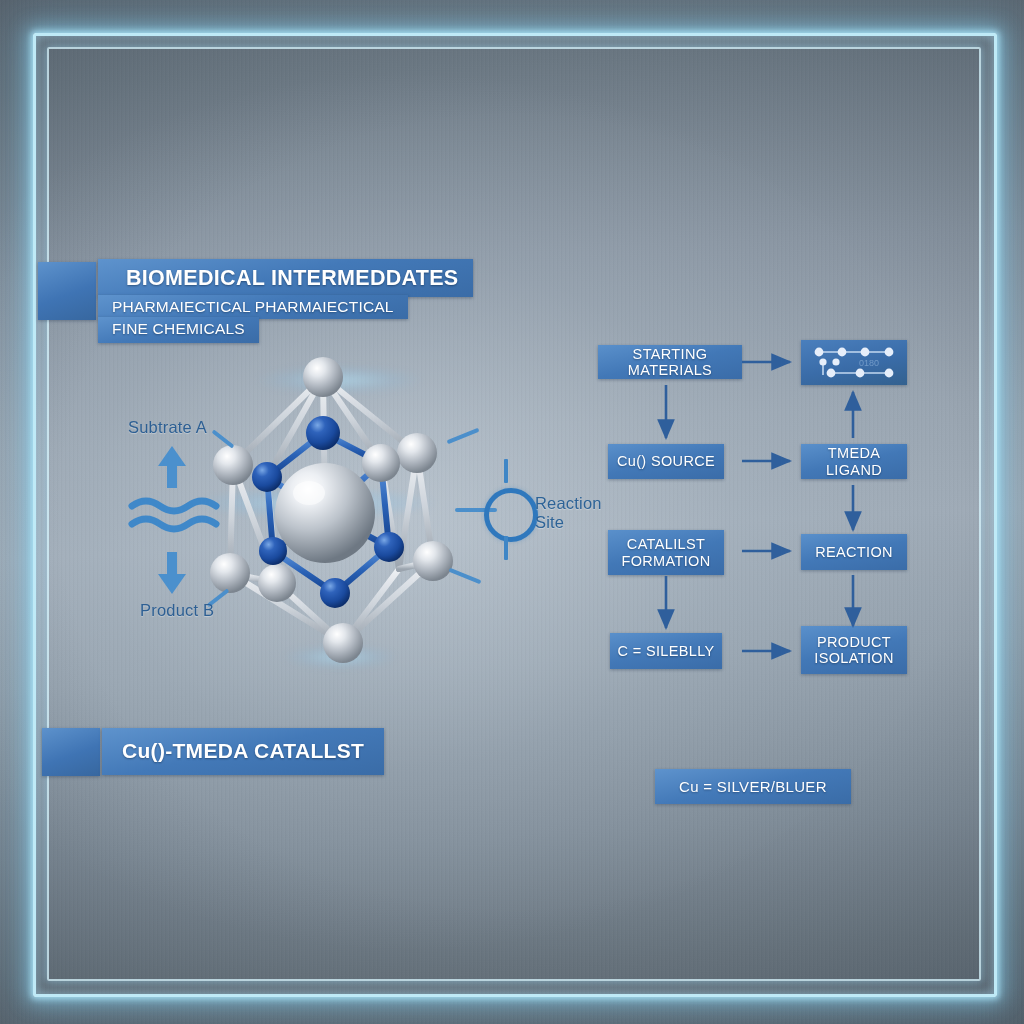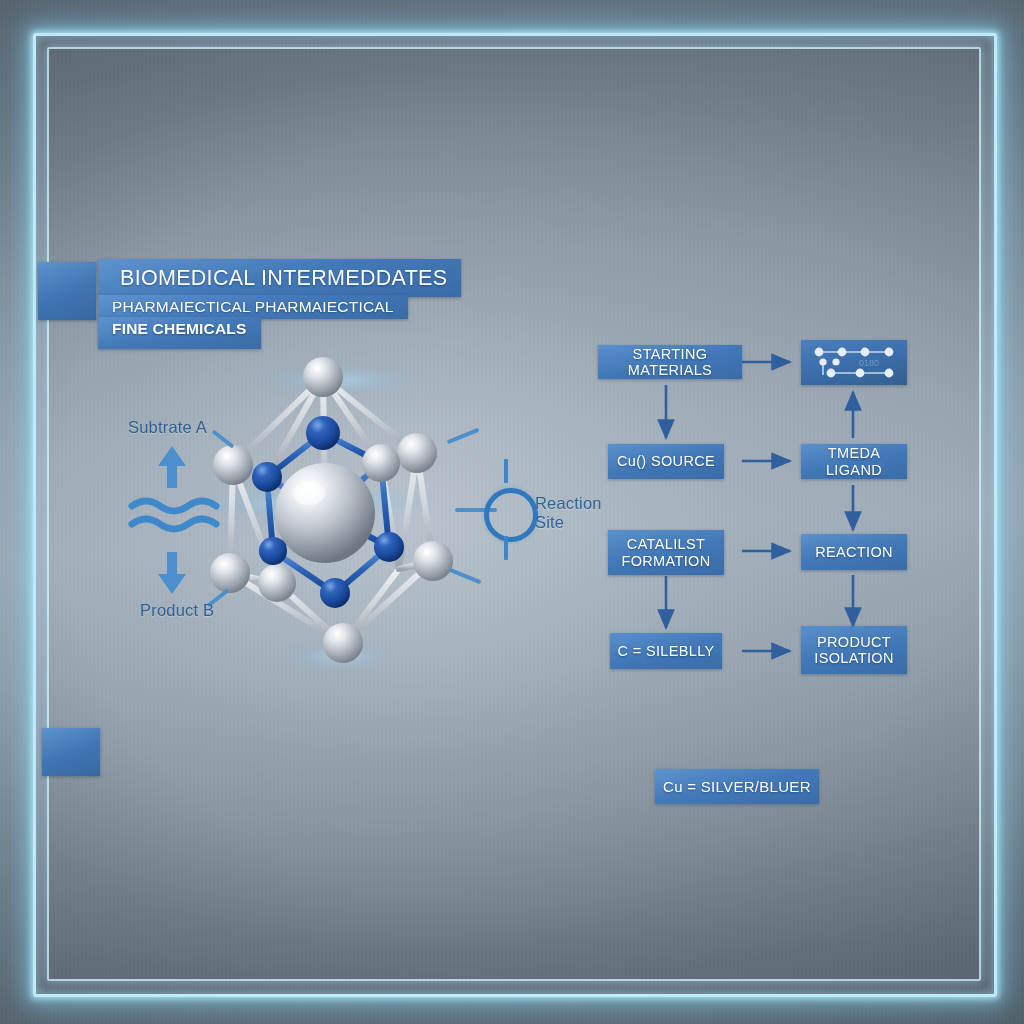--- a/index.html
+++ b/index.html
@@ -53,41 +53,41 @@
     box-shadow:0 1px 3px rgba(20,40,70,.35);
     z-index:6;
   }
   .title-stack{position:absolute;left:98px;top:259px;z-index:6;}
   .tbar{
     background:linear-gradient(168deg,#5e93cd 0%,#4379b8 48%,#3a6ca7 100%);
     color:#ffffff;display:inline-block;white-space:nowrap;
     box-shadow:0 1px 3px rgba(18,38,66,.35);
     text-shadow:0 1px 2px rgba(12,30,55,.45);
   }
-  .tbar.l1{font-size:21.5px;font-weight:normal;letter-spacing:.3px;padding:7px 14px 6px 22px;}
+  .tbar.l1{font-size:21.5px;font-weight:bold;letter-spacing:.3px;padding:7px 14px 6px 28px;}
   .tbar.l2{font-size:15.5px;font-weight:normal;letter-spacing:.2px;padding:3px 14px 3px 14px;margin-top:-2px;}
-  .tbar.l3{font-size:15.5px;font-weight:bold;letter-spacing:.2px;padding:3px 14px 11px 14px;margin-top:-2px;text-align:center;}
+  .tbar.l3{font-size:15.5px;font-weight:normal;letter-spacing:.2px;padding:3px 14px 5px 14px;margin-top:-2px;text-align:center;}
 
   
   .cap-accent{
     position:absolute;left:42px;top:728px;width:58px;height:48px;
     background:linear-gradient(160deg,#5d92cc 0%,#3f74b4 55%,#37679f 100%);
     box-shadow:0 1px 3px rgba(20,40,70,.35);z-index:6;
   }
   .cap-bar{
     position:absolute;left:102px;top:728px;padding:11px 20px 12px 20px;
     background:linear-gradient(168deg,#5e93cd 0%,#4379b8 48%,#3a6ca7 100%);
     color:#fff;font-size:21px;font-weight:bold;letter-spacing:.3px;white-space:nowrap;
     text-shadow:0 1px 2px rgba(12,30,55,.45);
     box-shadow:0 1px 3px rgba(18,38,66,.35);z-index:6;
   }
 
   
   .legend{
-    position:absolute;left:655px;top:769px;padding:9px 8px;
+    position:absolute;left:655px;top:769px;padding:9px 24px;
     background:linear-gradient(168deg,#5e93cd 0%,#4379b8 48%,#3a6ca7 100%);
     color:#fff;font-size:15px;letter-spacing:.3px;white-space:nowrap;
     text-shadow:0 1px 2px rgba(12,30,55,.4);
     box-shadow:0 1px 3px rgba(18,38,66,.3);z-index:6;
   }
 
   
   .mol{position:absolute;left:185px;top:355px;width:310px;height:320px;z-index:5;}
   .glow-h{
     position:absolute;left:150px;top:480px;width:330px;height:46px;z-index:4;
@@ -344,16 +344,17 @@
   <div class="fbox" style="left:610px;top:633px;width:112px;height:36px;">
     <span>C = SILEBLLY</span>
   </div>
 
   <div class="fbox" style="left:801px;top:626px;width:106px;height:48px;white-space:pre-line;">
     <span>PRODUCT
 ISOLATION</span>
   </div>
 
   <div class="cap-accent"></div>
+  <div class="cap-bar">Cu()-TMEDA CATALLST</div>
 
   <div class="legend">Cu = SILVER/BLUER</div>
 
 </div>
 
 </body></html>

